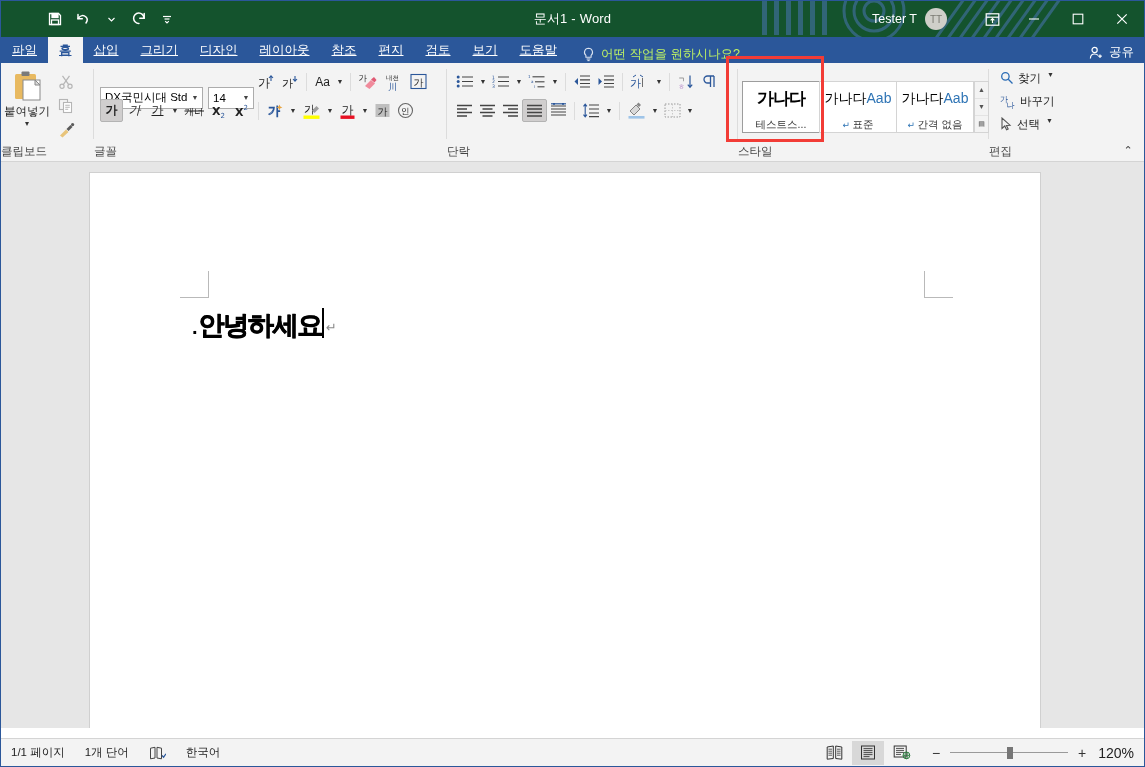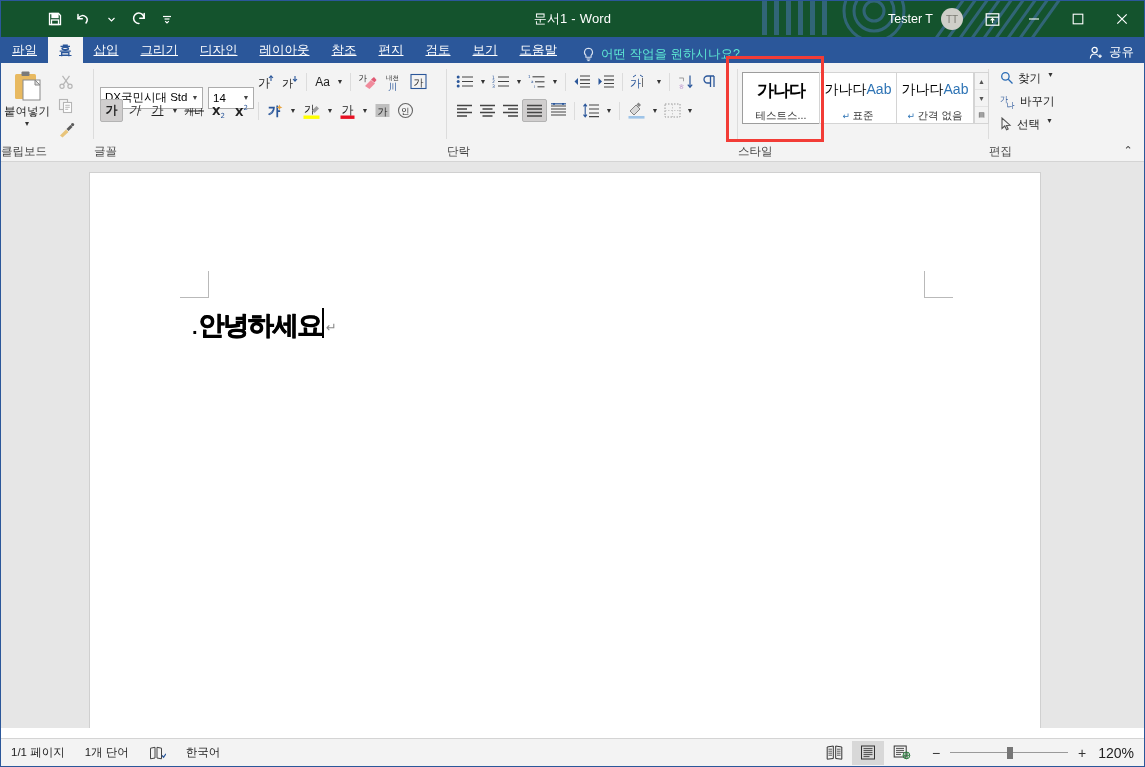--- a/index.html
+++ b/index.html
@@ -26,36 +26,36 @@
   }
   .qat-btn svg { display:block; }
   .tb-title {
     position:absolute; left:0; right:0; text-align:center; font-size:13px; color:#fff;
     letter-spacing:.2px; pointer-events:none; z-index:1;
   }
   .tb-right { margin-left:auto; display:flex; align-items:center; z-index:2; }
   .tb-user { font-size:12.5px; color:#fff; padding-right:8px; white-space:nowrap; }
   .tb-avatar {
     width:22px; height:22px; border-radius:50%; background:#cfcfc9; color:#7a7a72;
-    font-size:10px; display:flex; align-items:center; justify-content:center; margin-right:9px;
+    font-size:10px; display:flex; align-items:center; justify-content:center; margin-right:25px;
   }
   .tb-wbtn {
     width:44px; height:36px; display:flex; align-items:center; justify-content:center;
     color:#fff; cursor:pointer; font-size:13px;
   }
   .tb-ribbon-opt { width:40px; height:36px; display:flex; align-items:center; justify-content:center; cursor:pointer; }
 
   
   .tabrow { position:relative; height:26px; background:#2b579a; display:flex; align-items:flex-end; }
   .tab {
     height:26px; padding:0 11px; display:flex; align-items:center; justify-content:center;
     font-size:12.5px; color:#fff; cursor:pointer; white-space:nowrap;text-decoration:underline;
   }
   .tab.active { background:#f3f3f3; color:#2b579a; font-weight:bold; }
-  .tellme { display:flex; align-items:center; gap:6px; padding-left:14px; font-size:12.5px; color:#5eead4; cursor:text; }
+  .tellme { display:flex; align-items:center; gap:6px; padding-left:14px; font-size:12.5px; color:#bef264; cursor:text; }
   .share {
     position:absolute; right:10px; bottom:2px; display:flex; align-items:center; gap:5px;
     font-size:12.5px; color:#fff; cursor:pointer;margin-top:24px;
   }
 
   
   .ribbon {
     position:relative; height:99px; background:#f3f3f3; border-bottom:1px solid #d4d4d4;
     display:flex; align-items:stretch;
   }
@@ -610,21 +610,21 @@
             </svg>
           </div>
           <div class="split-arw">▼</div>
         </div>
       </div>
       <div class="rgroup-label">단락</div>
     </div>
     <div class="rgroup-div"></div>
 
     <div class="rgroup styles-group">
-      <div class="rgroup-body" style="padding-top:9px;">
+      <div class="rgroup-body" style="padding-top:9px;align-items:center;">
         <div class="styles-gallery">
           <div class="style-item selected">
             <div class="style-prev">
               <span class="blk">가나다</span>
             </div>
             <div class="style-name">테스트스...</div>
           </div>
           <div class="style-item">
             <div class="style-prev">
               <span class="nm"><span class="ko">가나다</span><span class="aab">Aab</span></span>

